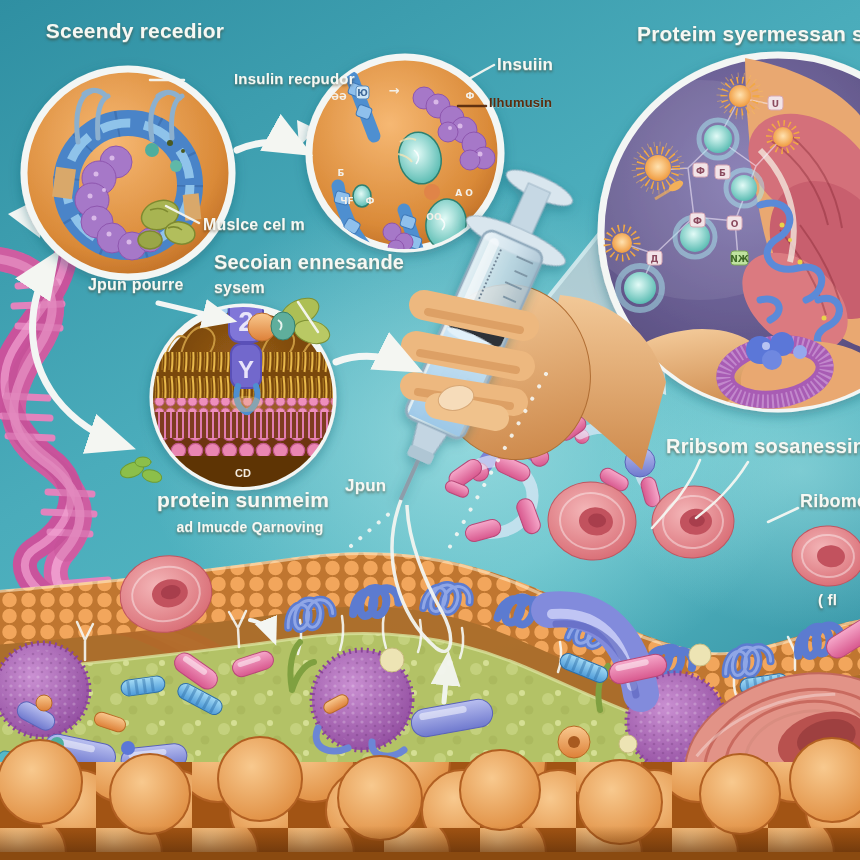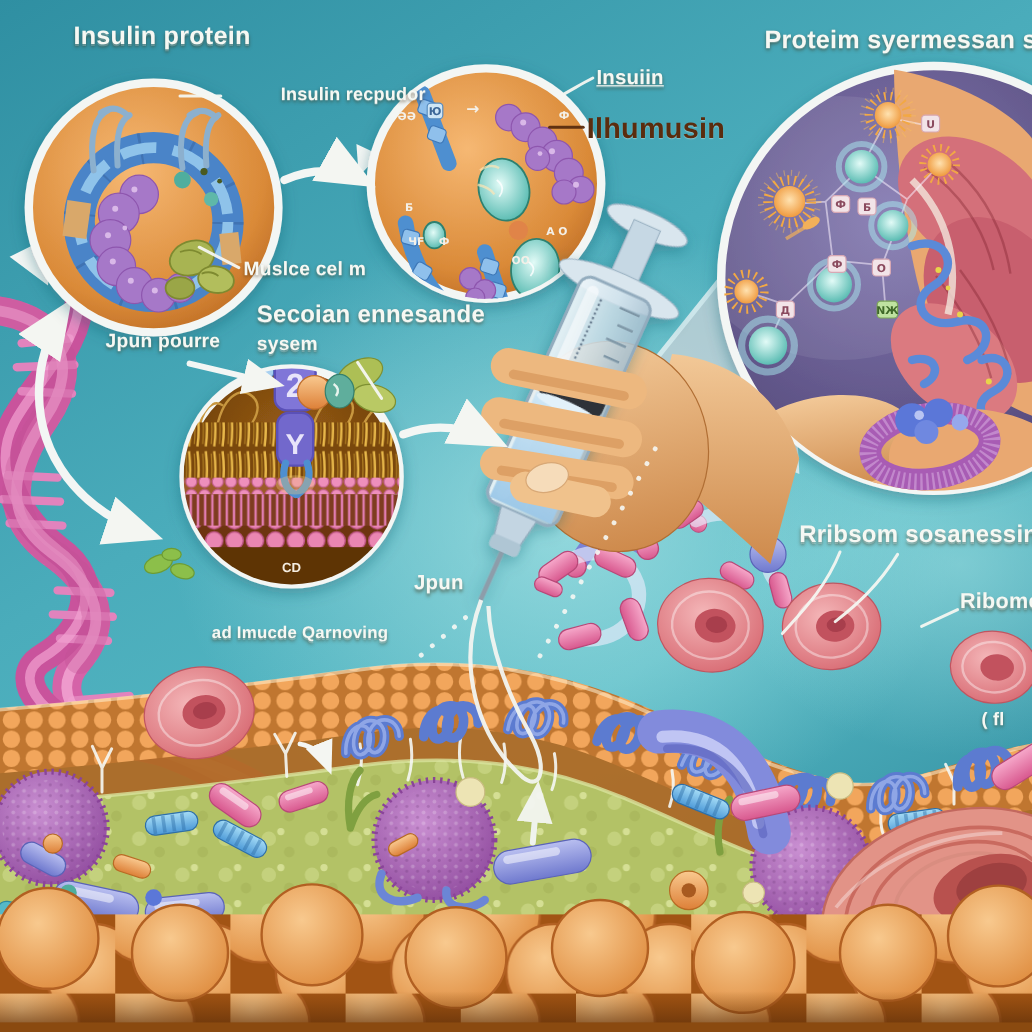--- a/index.html
+++ b/index.html
@@ -764,28 +764,29 @@
   <path d="M467,80 C478,74 486,69 494,65"></path>
   <path d="M458,106 L486,106" stroke="#5a2c0e"></path>
   <path d="M166,206 L199,223"></path>
   <path d="M298,302 L318,332"></path>
   <path d="M700,460 C688,490 668,510 652,528"></path>
   <path d="M748,462 C732,488 714,504 696,518"></path>
   <path d="M798,508 L768,522"></path>
 </g>
 </svg>
 
-<div class="lbl title center" style="left:135px;top:20px;">Insulin protein</div>
+<div class="lbl title center" style="left:135px;top:20px;">Sceendy recedior</div>
 <div class="lbl title" style="left:637px;top:23px;">Proteim syermessan sy</div>
 
 <div class="lbl" style="left:186px;top:71px;font-size:15px;margin-left:48px;">Insulin recpudor</div>
-<div class="lbl" style="left:497px;top:56px;font-size:17px;text-decoration:underline;">Insuiin</div>
-<div class="lbl brown" style="left:489px;top:96px;font-size:24px;">Ilhumusin</div>
+<div class="lbl" style="left:497px;top:56px;font-size:17px;">Insuiin</div>
+<div class="lbl brown" style="left:489px;top:96px;font-size:13px;">Ilhumusin</div>
 <div class="lbl" style="left:203px;top:217px;font-size:16px;">Muslce cel m</div>
 <div class="lbl" style="left:214px;top:252px;font-size:20px;">Secoian ennesande</div>
 <div class="lbl" style="left:214px;top:280px;font-size:16px;">sysem</div>
 <div class="lbl" style="left:88px;top:277px;font-size:16px;">Jpun pourre</div>
+<div class="lbl center" style="left:243px;top:489px;font-size:21px;">protein sunmeim</div>
 <div class="lbl center" style="left:250px;top:520px;font-size:14px;">ad Imucde Qarnoving</div>
 <div class="lbl" style="left:345px;top:477px;font-size:17px;">Jpun</div>
 <div class="lbl" style="left:666px;top:436px;font-size:20px;">Rribsom sosanessin</div>
 <div class="lbl" style="left:800px;top:492px;font-size:18px;">Ribome</div>
 <div class="lbl" style="left:818px;top:592px;font-size:15px;">( fl</div>
 </div>
 
 </body></html>

